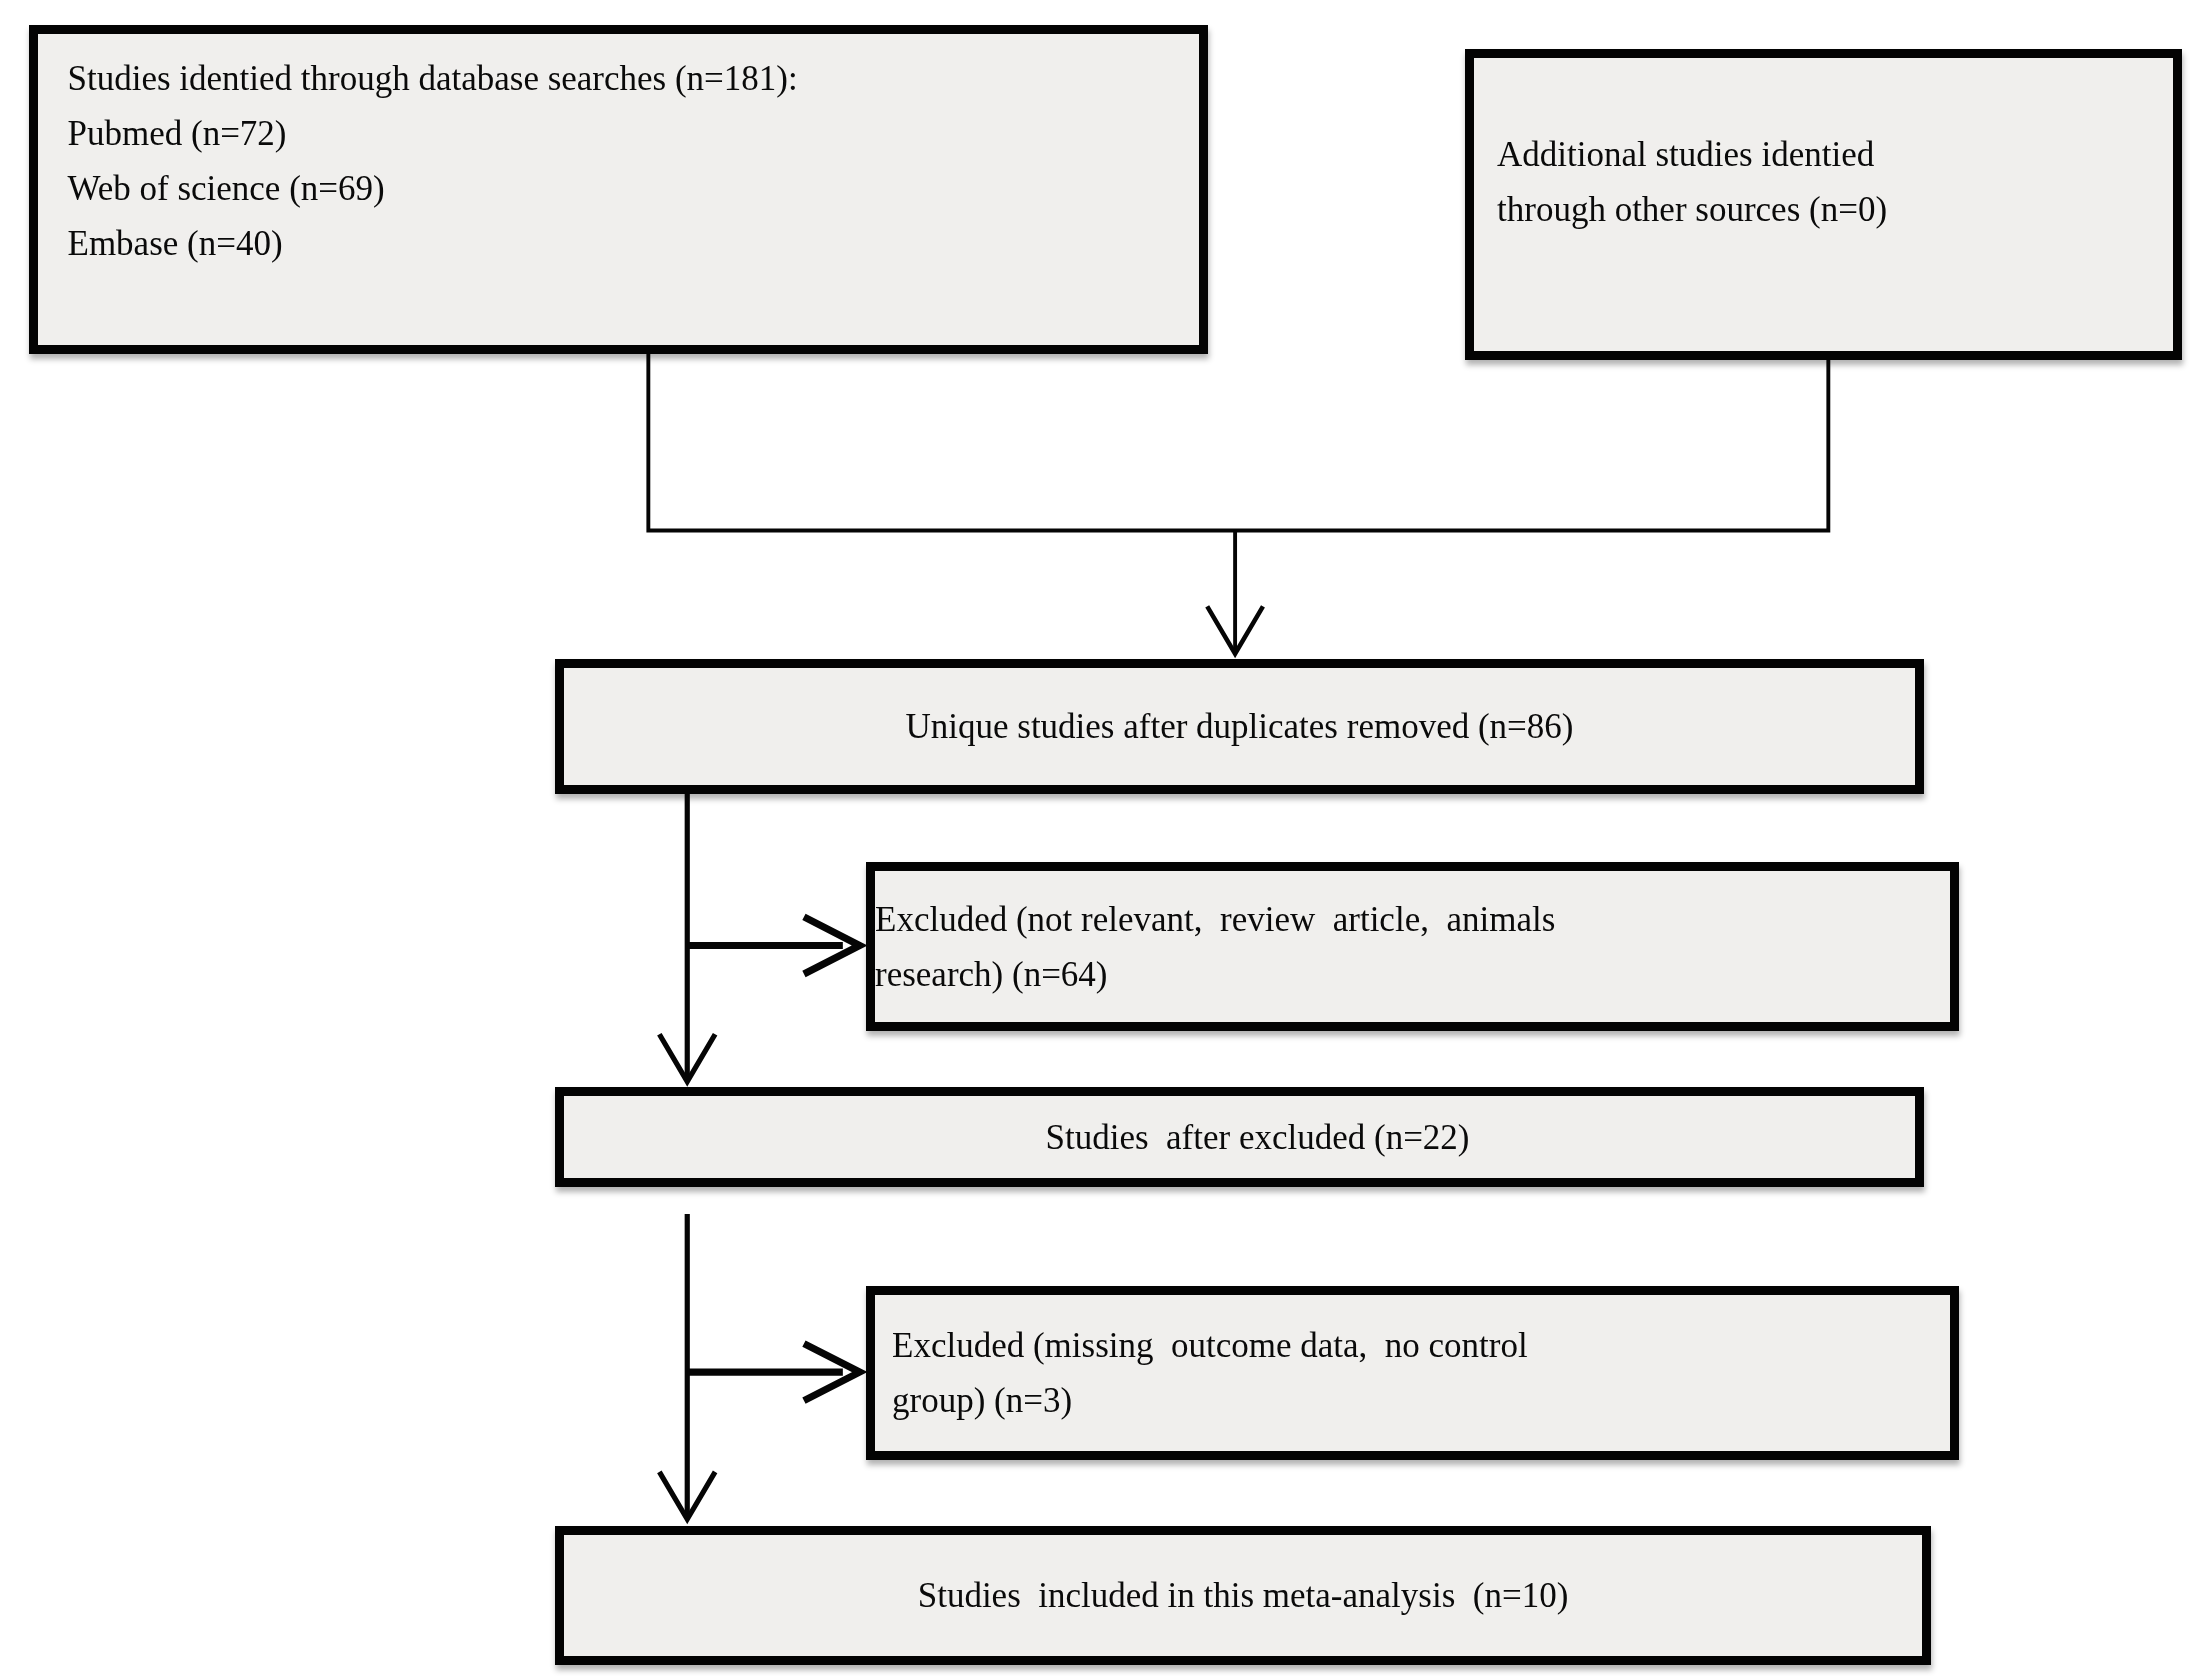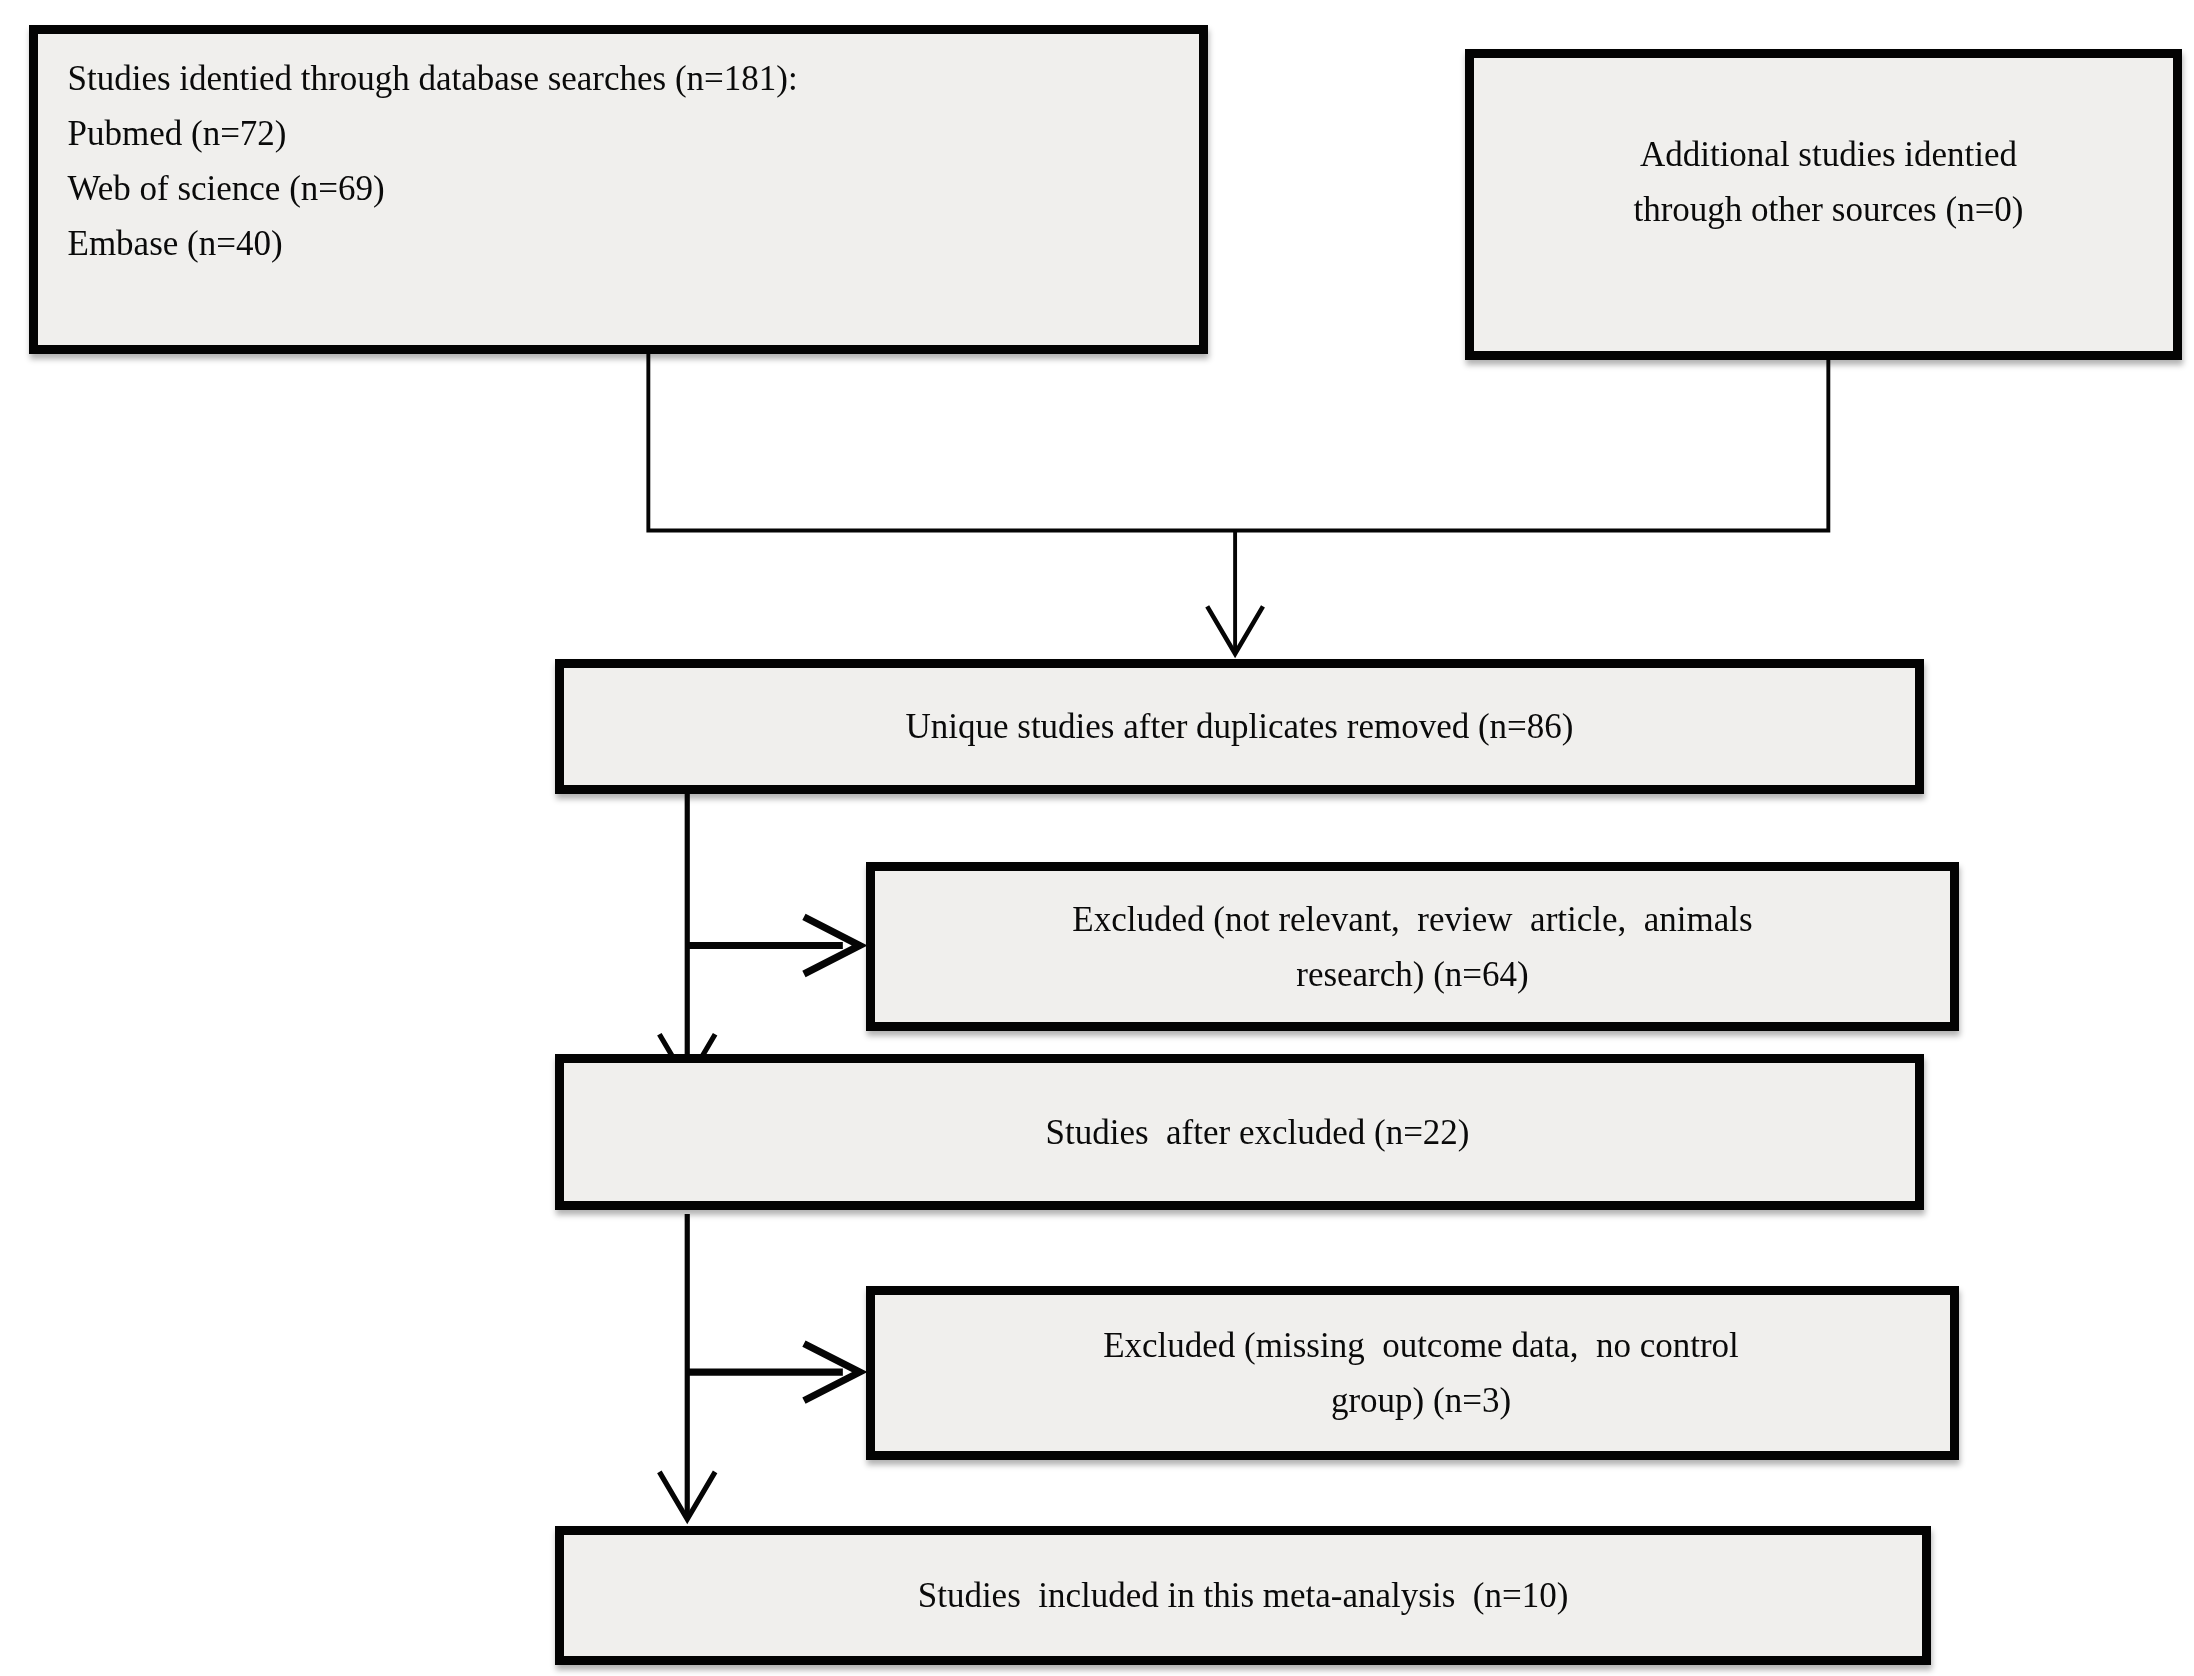--- a/index.html
+++ b/index.html
@@ -36,31 +36,30 @@
     color: #0a0a0a;
   }
   .box .txt {
     white-space: pre;
     display: block;
   }
   .v-center {
     display: flex;
     flex-direction: column;
     justify-content: center;
-    text-align: center;
   }
   .h-center {
     align-items: center;
   }
   
   #box-database-search   { left: 28.5px;   top: 25px;   width: 1179px; height: 329px; padding: 17px 15.6px 0 30px; }
   #box-other-sources     { left: 1465px; top: 49px;   width: 717px; height: 311px; padding: 0 13px 45px 23px; }
   #box-unique-studies    { left: 555px;  top: 659px; width: 1369px; height: 135px; }
   #box-excluded-screen   { left: 866px; top: 862px; width: 1093px; height: 169px; }
-  #box-after-excluded    { left: 555px;  top: 1054px; width: 1369px; height: 156px; padding-left: 36px; }
+  #box-after-excluded    { left: 555px;  top: 1087px; width: 1369px; height: 100px; padding-left: 36px; }
   #box-excluded-eligib   { left: 866px; top: 1286px; width: 1093px; height: 174px; padding-left: 17px; }
   #box-included          { left: 555px;  top: 1526px; width: 1376px; height: 139px; }
   .stroke {
     stroke: #050505;
     fill: none;
   }
 </style>
 </head>
 <body>
 

